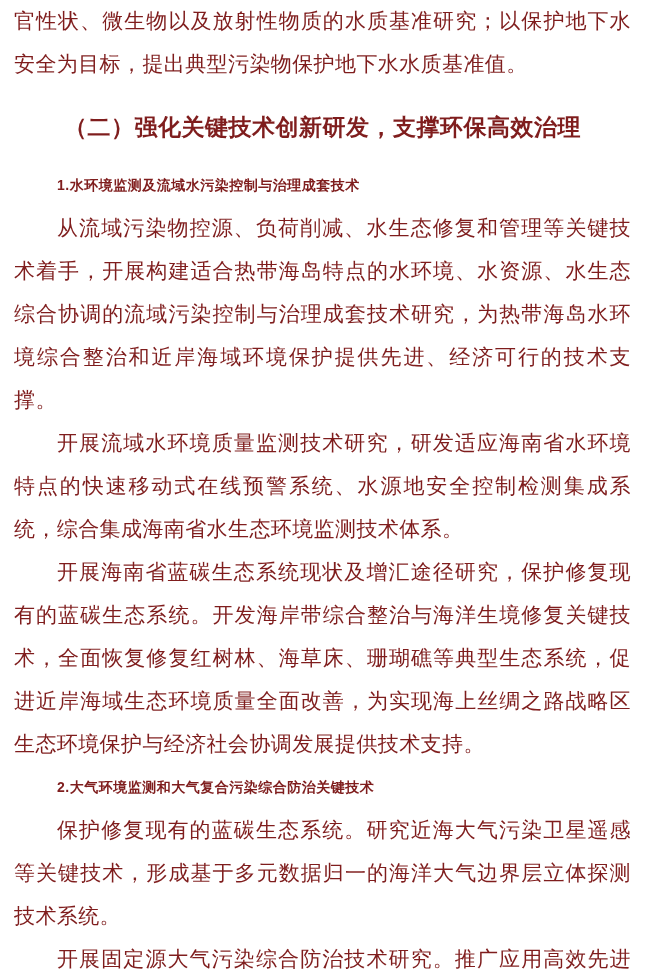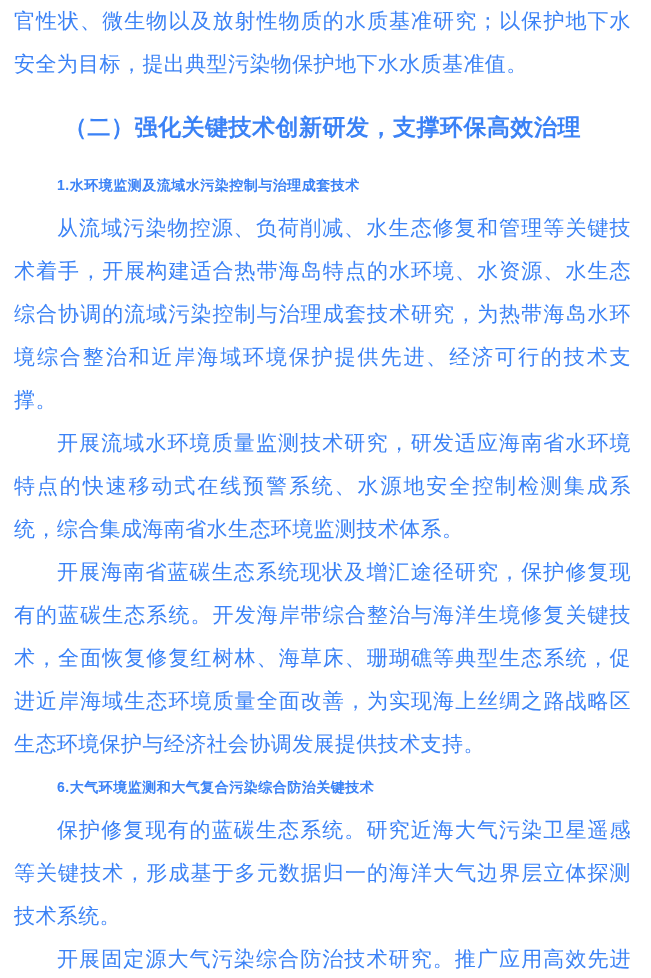--- a/index.html
+++ b/index.html
@@ -9,21 +9,21 @@
     height: 978px;
     background: #ffffff;
     overflow: hidden;
   }
 
   .page {
     width: 645px;
     height: 978px;
     padding: 0 14px;
     background: #ffffff;
-    color: #3b82f6;
+    color: #7f1d1d;
     overflow: hidden;
   }
 
   
   .para {
     font-family: "Liberation Serif", "DejaVu Serif", serif;
     font-size: 21px;
     line-height: 43px;
     letter-spacing: 0.4px;
     text-align: justify;
@@ -70,19 +70,19 @@
   <h2 class="h1">（二）强化关键技术创新研发，支撑环保高效治理</h2>
 
   <h3 class="h2">1.水环境监测及流域水污染控制与治理成套技术</h3>
 
   <p class="para">从流域污染物控源、负荷削减、水生态修复和管理等关键技术着手，开展构建适合热带海岛特点的水环境、水资源、水生态综合协调的流域污染控制与治理成套技术研究，为热带海岛水环境综合整治和近岸海域环境保护提供先进、经济可行的技术支撑。</p>
 
   <p class="para">开展流域水环境质量监测技术研究，研发适应海南省水环境特点的快速移动式在线预警系统、水源地安全控制检测集成系统，综合集成海南省水生态环境监测技术体系。</p>
 
   <p class="para">开展海南省蓝碳生态系统现状及增汇途径研究，保护修复现有的蓝碳生态系统。开发海岸带综合整治与海洋生境修复关键技术，全面恢复修复红树林、海草床、珊瑚礁等典型生态系统，促进近岸海域生态环境质量全面改善，为实现海上丝绸之路战略区生态环境保护与经济社会协调发展提供技术支持。</p>
 
-  <h3 class="h2">6.大气环境监测和大气复合污染综合防治关键技术</h3>
+  <h3 class="h2">2.大气环境监测和大气复合污染综合防治关键技术</h3>
 
   <p class="para">保护修复现有的蓝碳生态系统。研究近海大气污染卫星遥感等关键技术，形成基于多元数据归一的海洋大气边界层立体探测技术系统。</p>
 
   <p class="para">开展固定源大气污染综合防治技术研究。推广应用高效先进的烟气多污染物联合控制、资源回收型污染控制、新型大气污染</p>
 
 </div>
 
 </body></html>

